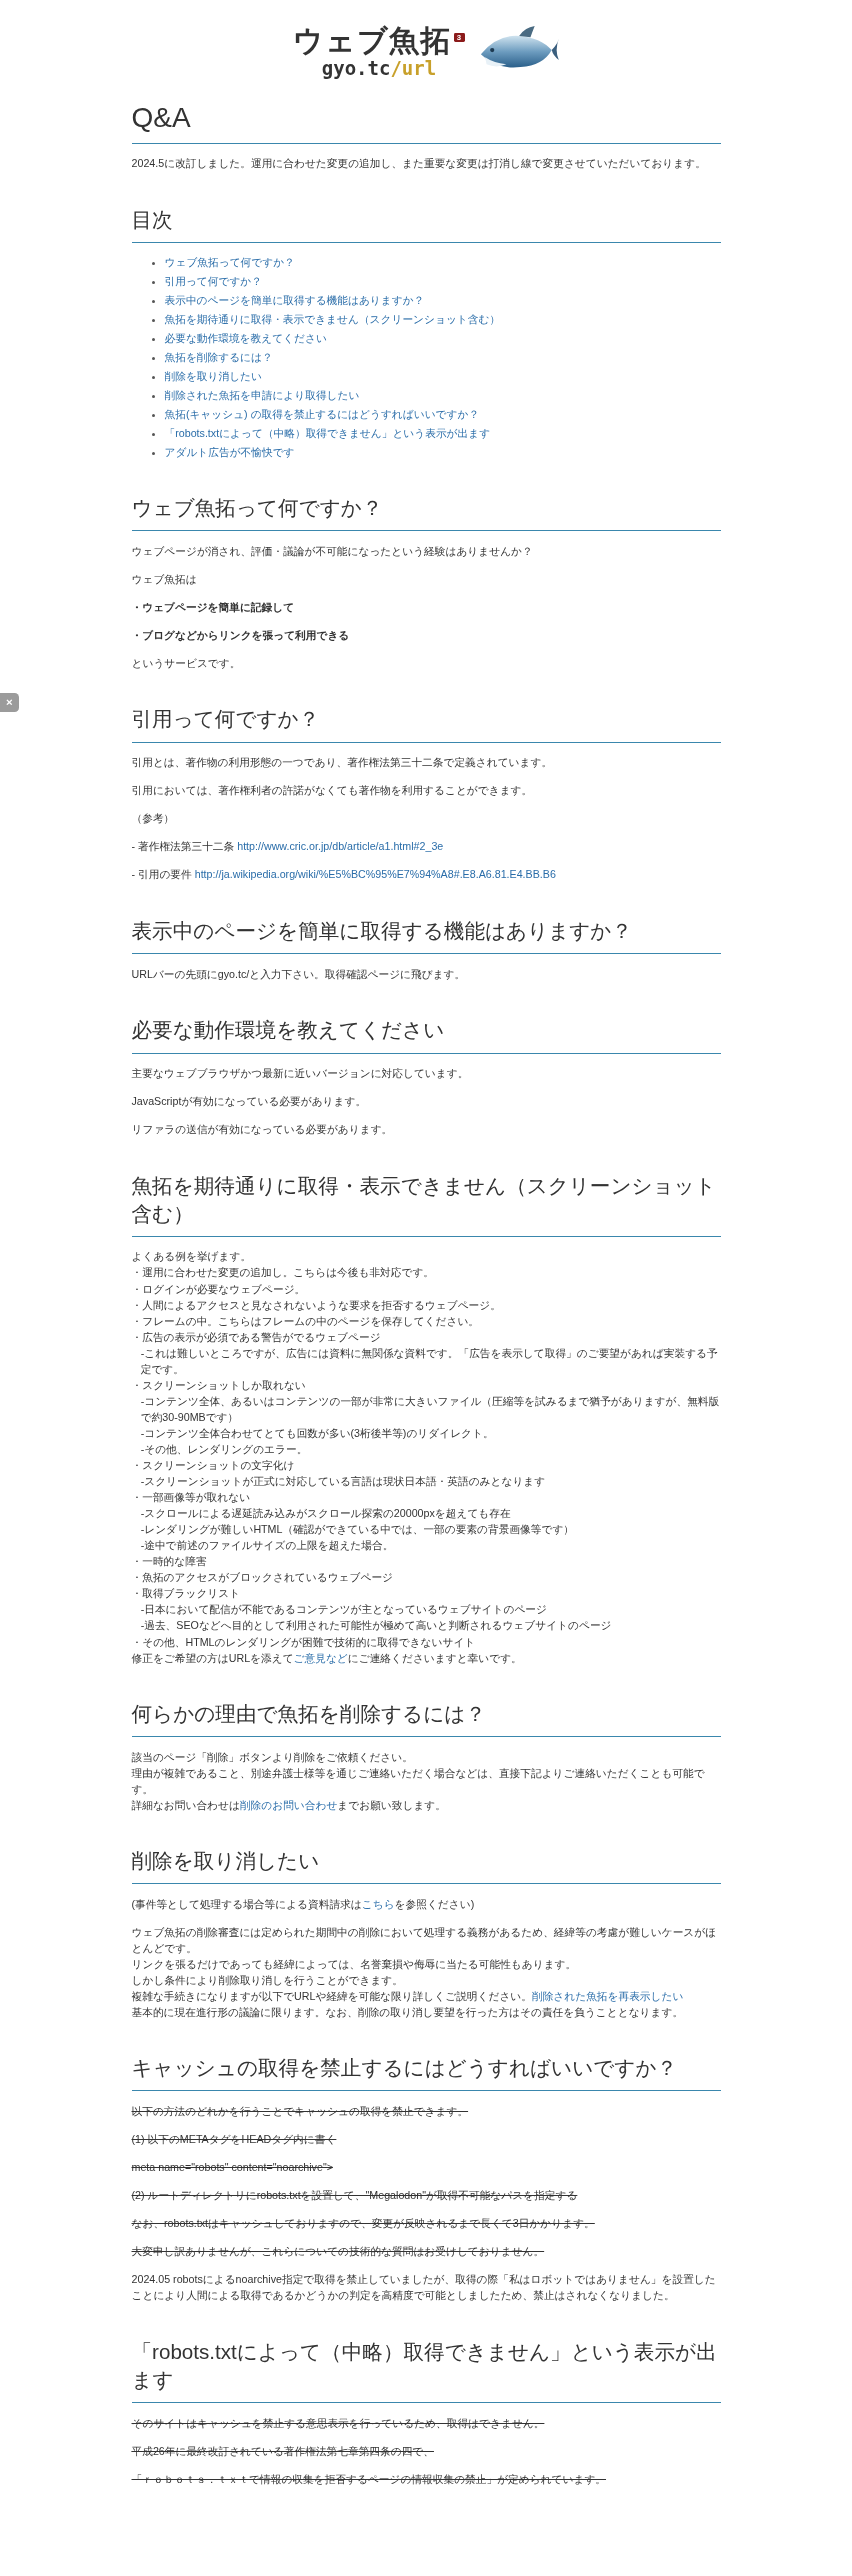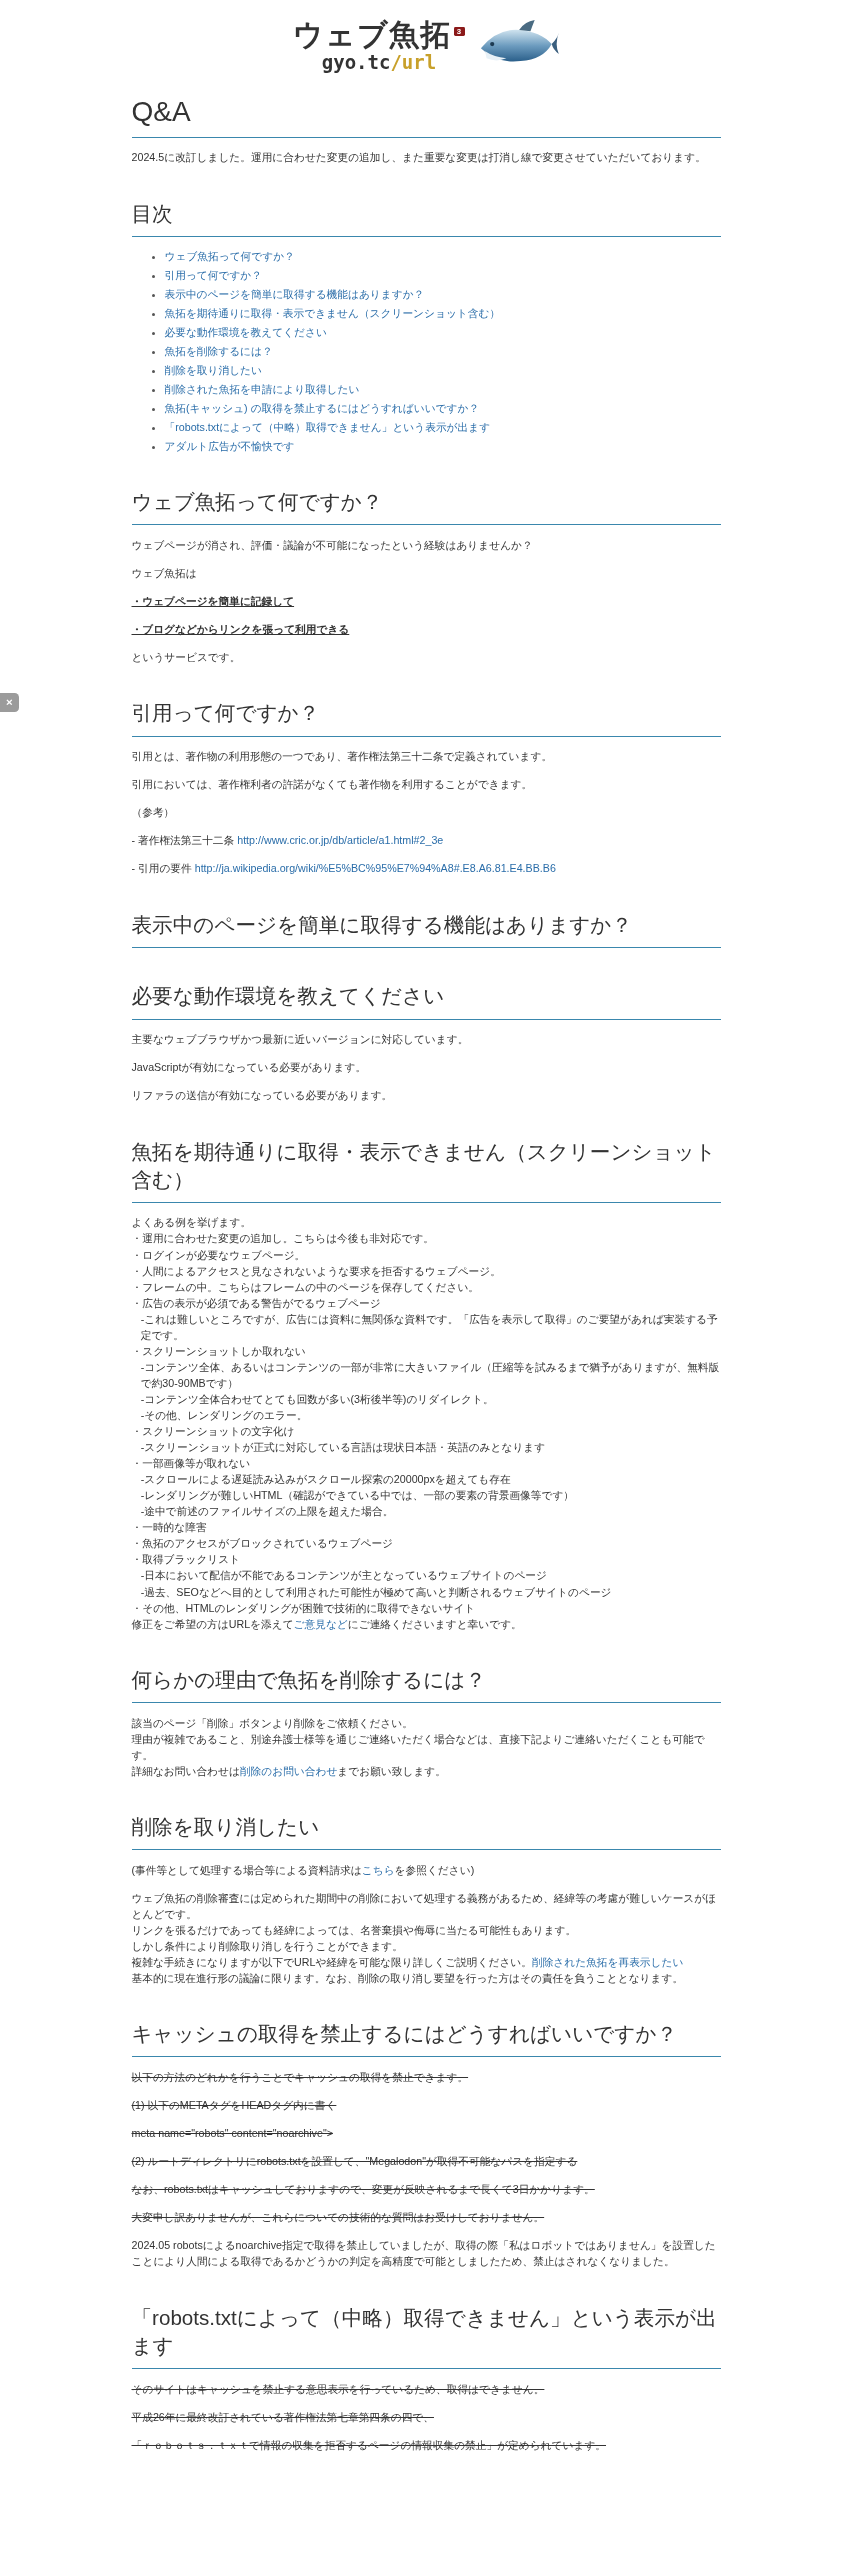--- a/index.html
+++ b/index.html
@@ -5,37 +5,37 @@
   :root{
     --accent-border:#3a87ad; --footer-border:#2d9fd0; --link:#2a6da9;
     --backtop-link:#0000cc; --logo-gold:#c8a02a; --badge-bg:#8b1a1a;
     --code-bg:#f7f7f7; --text:#333333;
   }
   *{box-sizing:border-box;}
   html,body{margin:0;padding:0;background:#fff;color:var(--text);
     font-family:"Liberation Sans","DejaVu Sans",sans-serif;}
   .container{width:589px;margin:0 auto;}
   
-  header.site-header{padding:18.5px 0 4.3px;}
+  header.site-header{padding:18.5px 0 4.3px;margin-top:6px;}
   .logo{display:flex;justify-content:center;align-items:center;gap:10px;cursor:pointer;}
   .logo-text{text-align:center;}
   .logo-title{font-family:"DejaVu Serif","Liberation Serif",serif;font-weight:bold;
     font-size:30px;line-height:1.05;letter-spacing:1.4px;}
   .logo-badge{display:inline-block;background:var(--badge-bg);color:#fff;font-size:7.8px;
     font-family:"Liberation Sans",sans-serif;padding:0.7px 2.8px;margin-left:2.1px;vertical-align:super;border-radius:1.4px;}
   .logo-url{font-family:"DejaVu Sans Mono","Liberation Mono",monospace;font-weight:bold;
     font-size:19px;margin-top:1.4px;}
   .logo-url .gold{color:var(--logo-gold);}
   
   h1.page-title{font-size:28px;font-weight:500;margin:18.5px 0 8.5px;padding-bottom:8.5px;
     border-bottom:0.7px solid var(--accent-border);}
   h2.sec-h{font-size:20.6px;font-weight:500;margin:34px 0 10px;padding-bottom:8.5px;
     border-bottom:0.7px solid var(--accent-border);}
   p{font-size:10.7px;margin:11.4px 0;line-height:1.55;}
-  p.bold{font-weight:bold;text-decoration:underline;}
+  p.bold{font-weight:bold;}
   .strike{text-decoration:line-through;}
   a.lnk{color:var(--link);text-decoration:none;cursor:pointer;}
   ul.toc{margin:12.8px 0 24px;padding-left:33px;}
   ul.toc li{font-size:10.7px;margin:5px 0;color:#555;}
   .lines{font-size:10.7px;line-height:1.5;margin:11.4px 0;}
   .lines .line{margin:0;}
   .lines .line.indent{padding-left:9.2px;}
   
   .close-btn{position:absolute;left:0;top:693px;width:18.5px;height:18.5px;background:#9b9b9b;
     border-radius:0 4.3px 4.3px 0;color:#fff;font-size:11.4px;font-weight:bold;display:flex;
@@ -100,20 +100,21 @@
       <section>
         <h2 class="sec-h">引用って何ですか？</h2>
         <p><span>引用とは、著作物の利用形態の一つであり、著作権法第三十二条で定義されています。</span></p>
         <p><span>引用においては、著作権利者の許諾がなくても著作物を利用することができます。</span></p>
         <p><span>（参考）</span></p>
         <p><span>- 著作権法第三十二条 </span><a class="lnk">http://www.cric.or.jp/db/article/a1.html#2_3e</a></p>
         <p><span>- 引用の要件 </span><a class="lnk">http://ja.wikipedia.org/wiki/%E5%BC%95%E7%94%A8#.E8.A6.81.E4.BB.B6</a></p>
       </section>
       <section>
         <h2 class="sec-h">表示中のページを簡単に取得する機能はありますか？</h2>
+        <p><span>URLバーの先頭にgyo.tc/と入力下さい。取得確認ページに飛びます。</span></p>
       </section>
       <section>
         <h2 class="sec-h">必要な動作環境を教えてください</h2>
         <p><span>主要なウェブブラウザかつ最新に近いバージョンに対応しています。</span></p>
         <p><span>JavaScriptが有効になっている必要があります。</span></p>
         <p><span>リファラの送信が有効になっている必要があります。</span></p>
       </section>
       <section>
         <h2 class="sec-h">魚拓を期待通りに取得・表示できません（スクリーンショット含む）</h2>
         <div class="lines">

